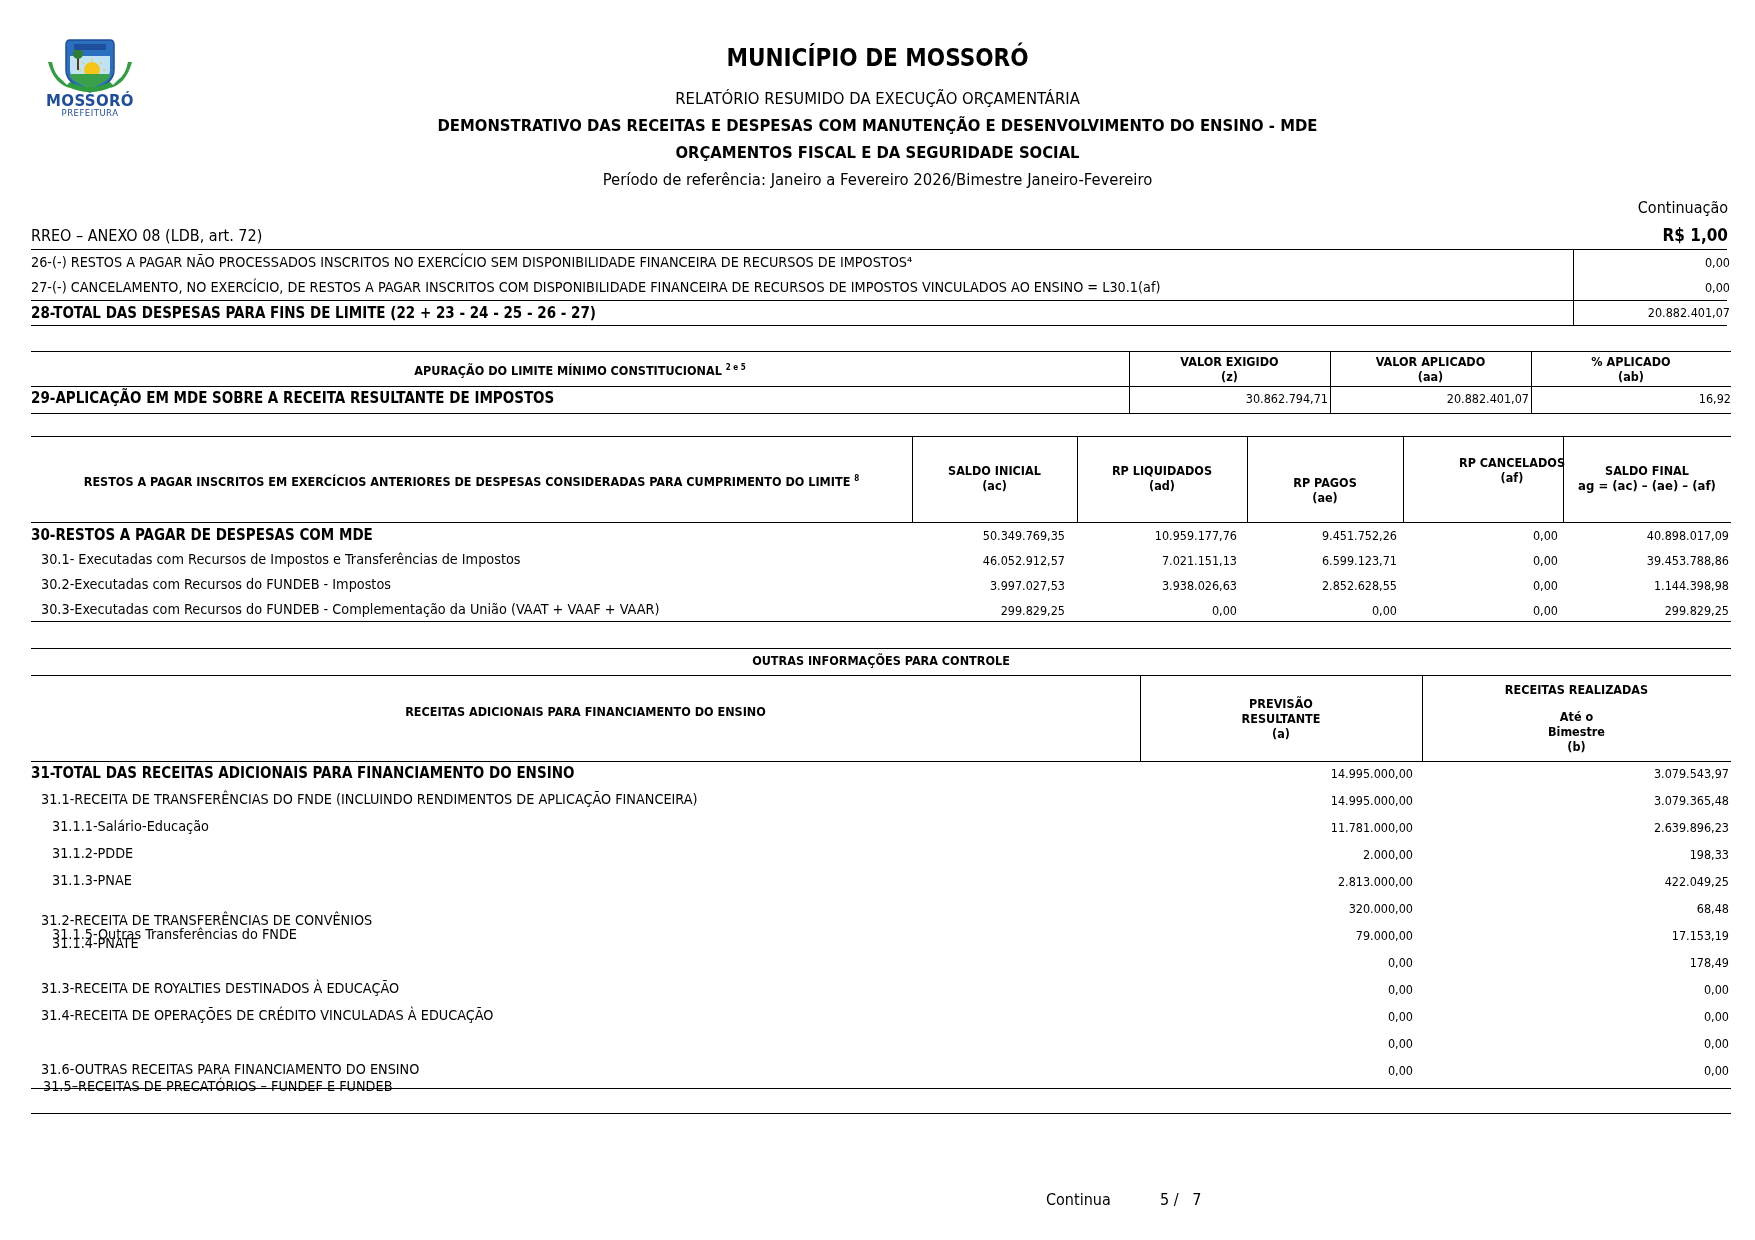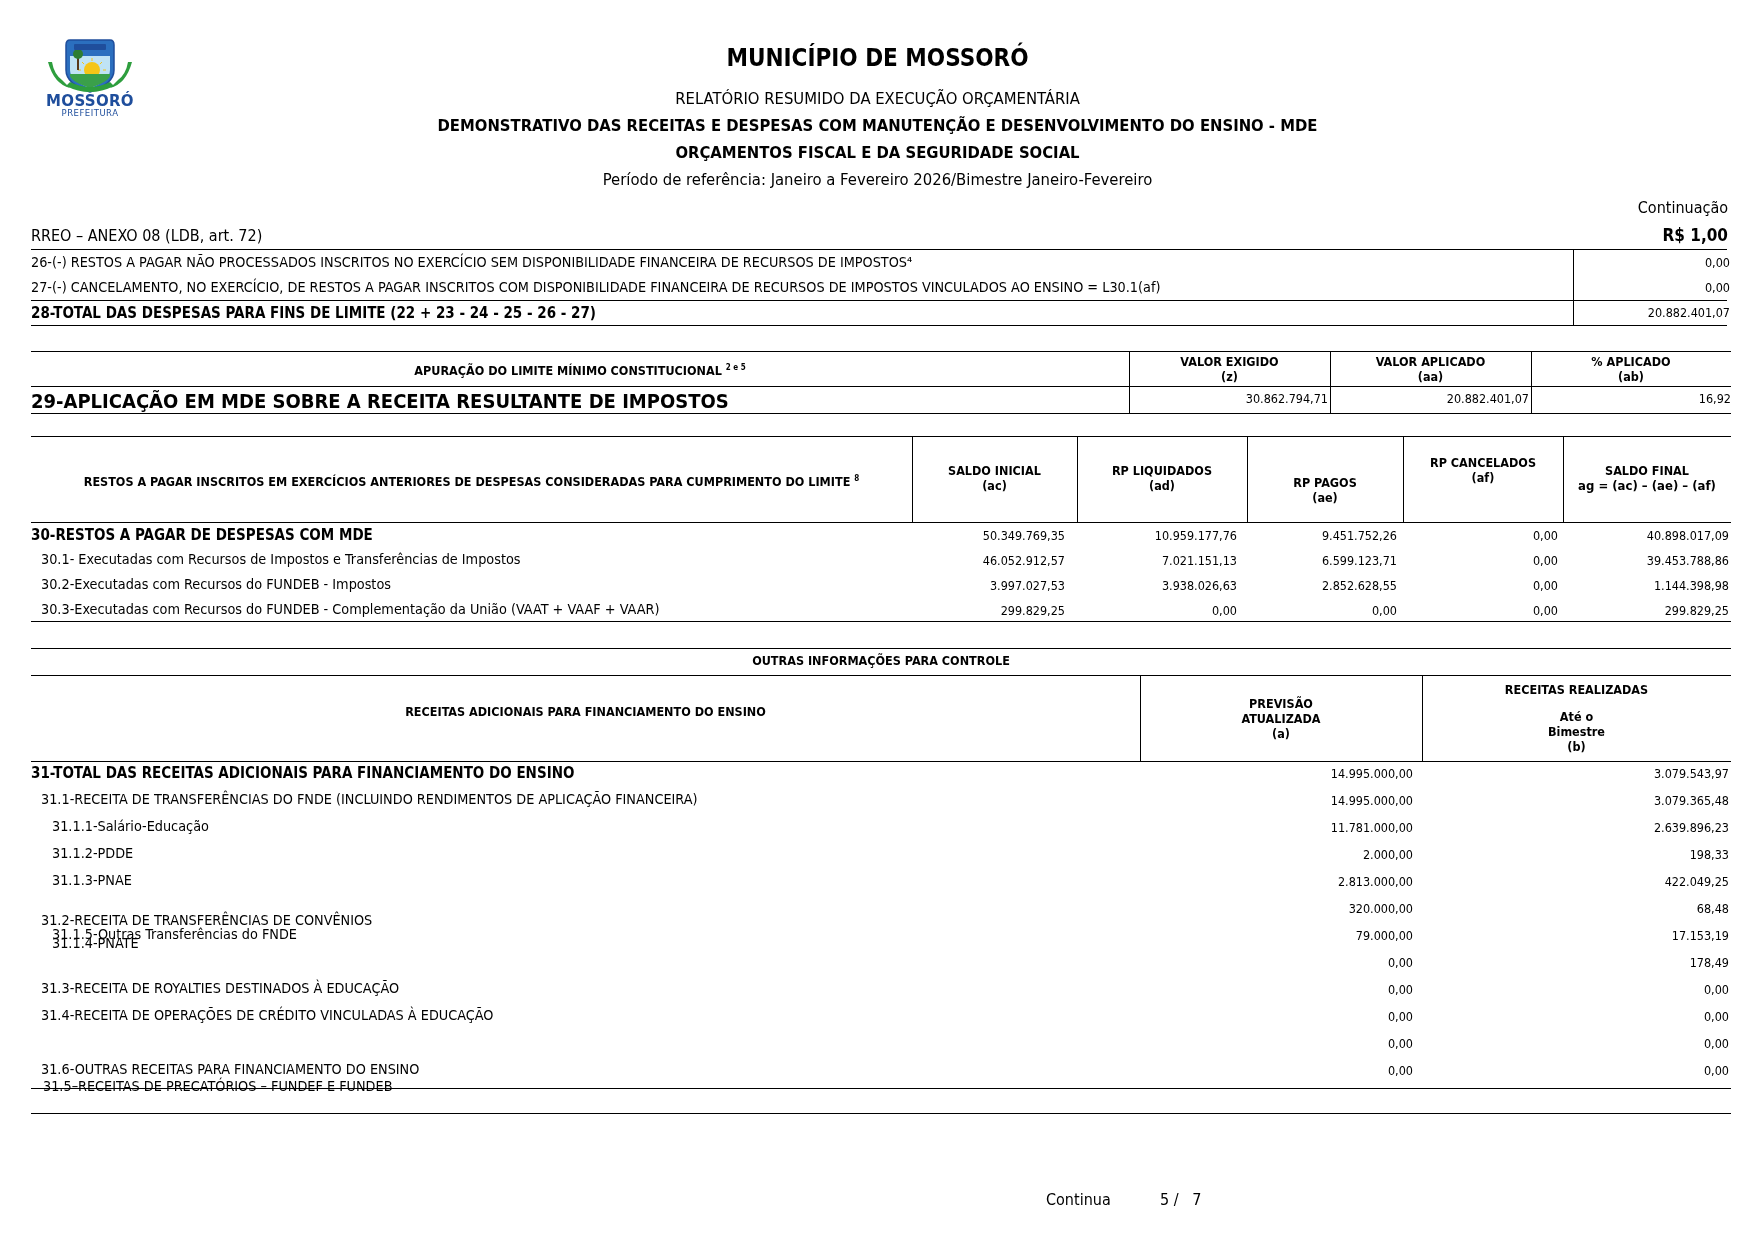--- a/index.html
+++ b/index.html
@@ -105,21 +105,21 @@
   <div class="abs hdr c" style="left:1330px; width:201px; top:354px;">
     <div>VALOR APLICADO</div>
     <div>(aa)</div>
   </div>
   <div class="abs hdr c" style="left:1531px; width:200px; top:354px;">
     <div>% APLICADO</div>
     <div>(ab)</div>
   </div>
 
   <div class="hline" style="left:31px; width:1700px; top:386px;"></div>
-  <div class="abs b" style="left:31px; top:389px; font-size:20px;">29-APLICAÇÃO EM MDE SOBRE A RECEITA RESULTANTE DE IMPOSTOS</div>
+  <div class="abs b" style="left:31px; top:389px; font-size:15px;">29-APLICAÇÃO EM MDE SOBRE A RECEITA RESULTANTE DE IMPOSTOS</div>
   <div class="abs num r" style="left:1129px; width:199px; top:391px;">30.862.794,71</div>
   <div class="abs num r" style="left:1330px; width:199px; top:391px;">20.882.401,07</div>
   <div class="abs num r" style="left:1531px; width:200px; top:391px;">16,92</div>
   <div class="hline" style="left:31px; width:1700px; top:413px;"></div>
 </div>
 
 <div>
   <div class="hline" style="left:31px; width:1700px; top:436px;"></div>
   <div class="vline" style="left:912px; top:436px; height:86px;"></div>
   <div class="vline" style="left:1077px; top:436px; height:86px;"></div>
@@ -136,21 +136,21 @@
     <div>(ac)</div>
   </div>
   <div class="abs hdr c" style="left:1077px; width:170px; top:463px;">
     <div>RP LIQUIDADOS</div>
     <div>(ad)</div>
   </div>
   <div class="abs hdr c" style="left:1247px; width:156px; top:463px;margin-top:12px;">
     <div>RP PAGOS</div>
     <div>(ae)</div>
   </div>
-  <div class="abs hdr c" style="left:1403px; width:160px; top:455px;">
+  <div class="abs hdr c" style="left:1432px; width:160px; top:455px;">
     <div>RP CANCELADOS</div>
     <div>(af)</div>
   </div>
   <div class="abs hdr c" style="left:1563px; width:168px; top:463px;">
     <div>SALDO FINAL</div>
     <div style="font-size:13px;">ag = (ac) – (ae) – (af)</div>
   </div>
 
   <div class="hline" style="left:31px; width:1700px; top:522px;"></div>
 
@@ -189,21 +189,21 @@
   <div class="hline" style="left:31px; width:1700px; top:648px;"></div>
   <div class="abs hdr c" style="left:31px; width:1700px; top:653px;">OUTRAS INFORMAÇÕES PARA CONTROLE</div>
   <div class="hline" style="left:31px; width:1700px; top:675px;"></div>
 
   <div class="vline" style="left:1140px; top:675px; height:86px;"></div>
   <div class="vline" style="left:1422px; top:675px; height:86px;"></div>
 
   <div class="abs hdr c" style="left:31px; width:1109px; top:704px;">RECEITAS ADICIONAIS PARA FINANCIAMENTO DO ENSINO</div>
   <div class="abs hdr c" style="left:1140px; width:282px; top:696px;">
     <div>PREVISÃO</div>
-    <div>ATUALIZADA</div>
+    <div>RESULTANTE</div>
     <div>(a)</div>
   </div>
   <div class="abs hdr c" style="left:1422px; width:309px; top:682px;">
     <div>RECEITAS REALIZADAS</div>
     <div style="height:12px;"></div>
     <div>Até o</div>
     <div>Bimestre</div>
     <div>(b)</div>
   </div>
 

